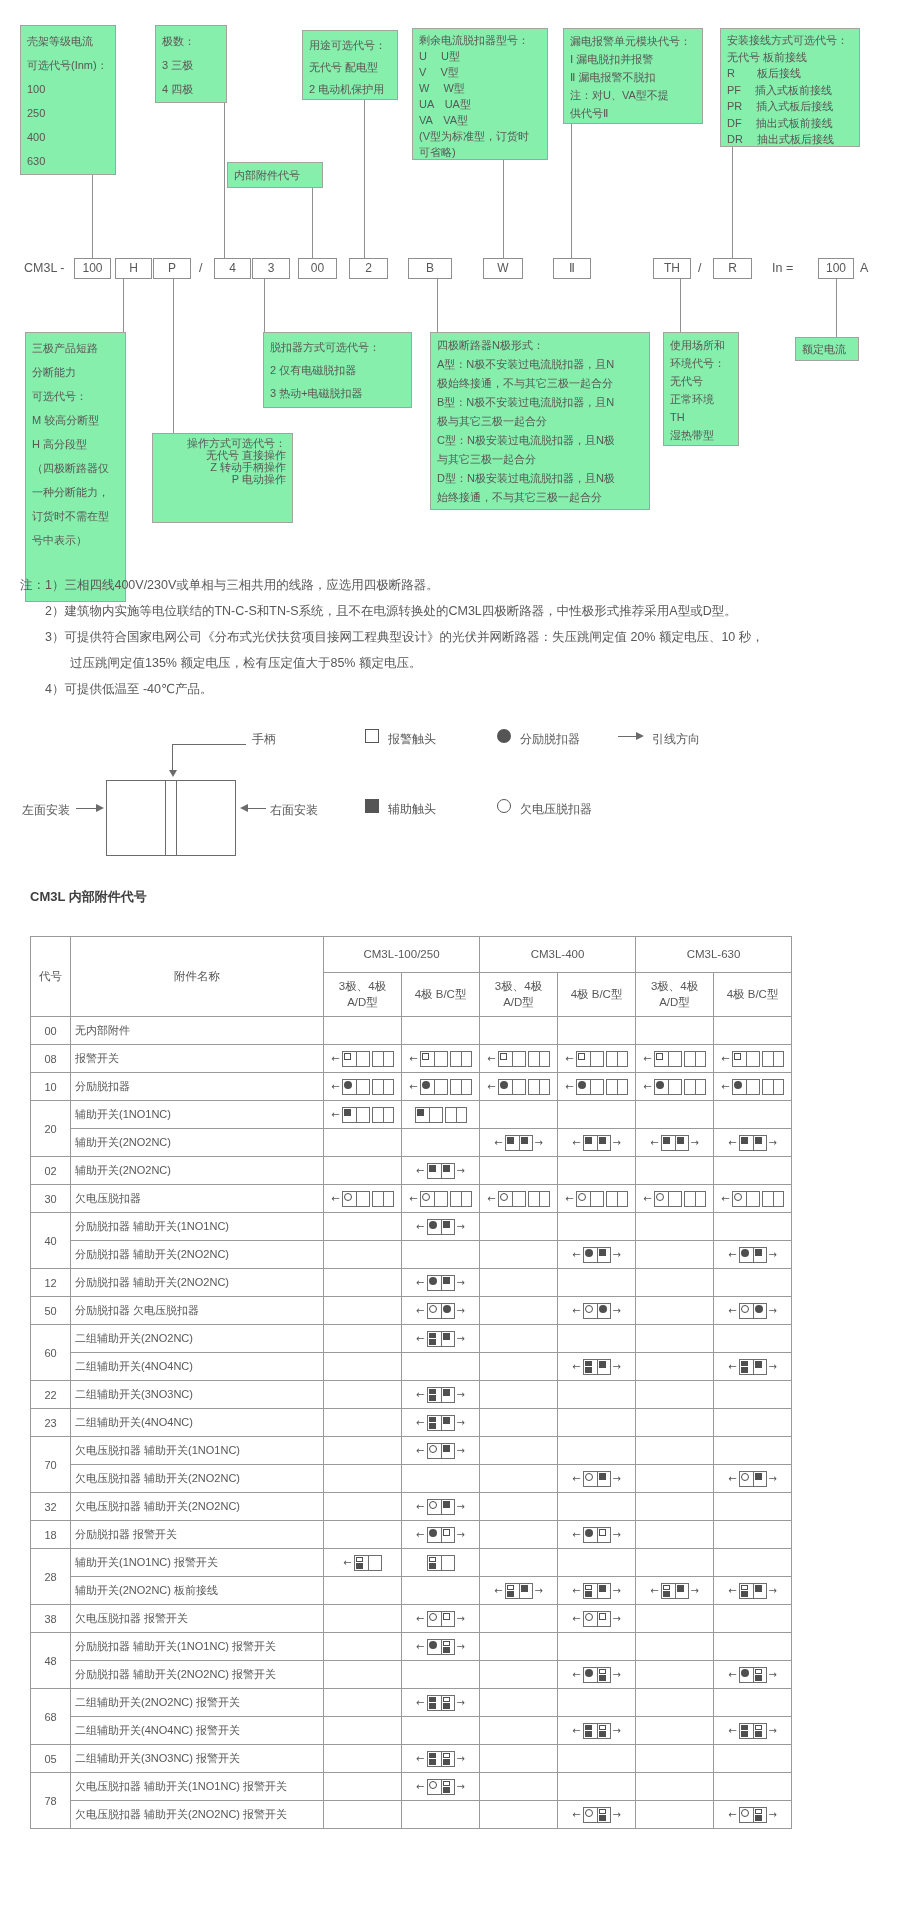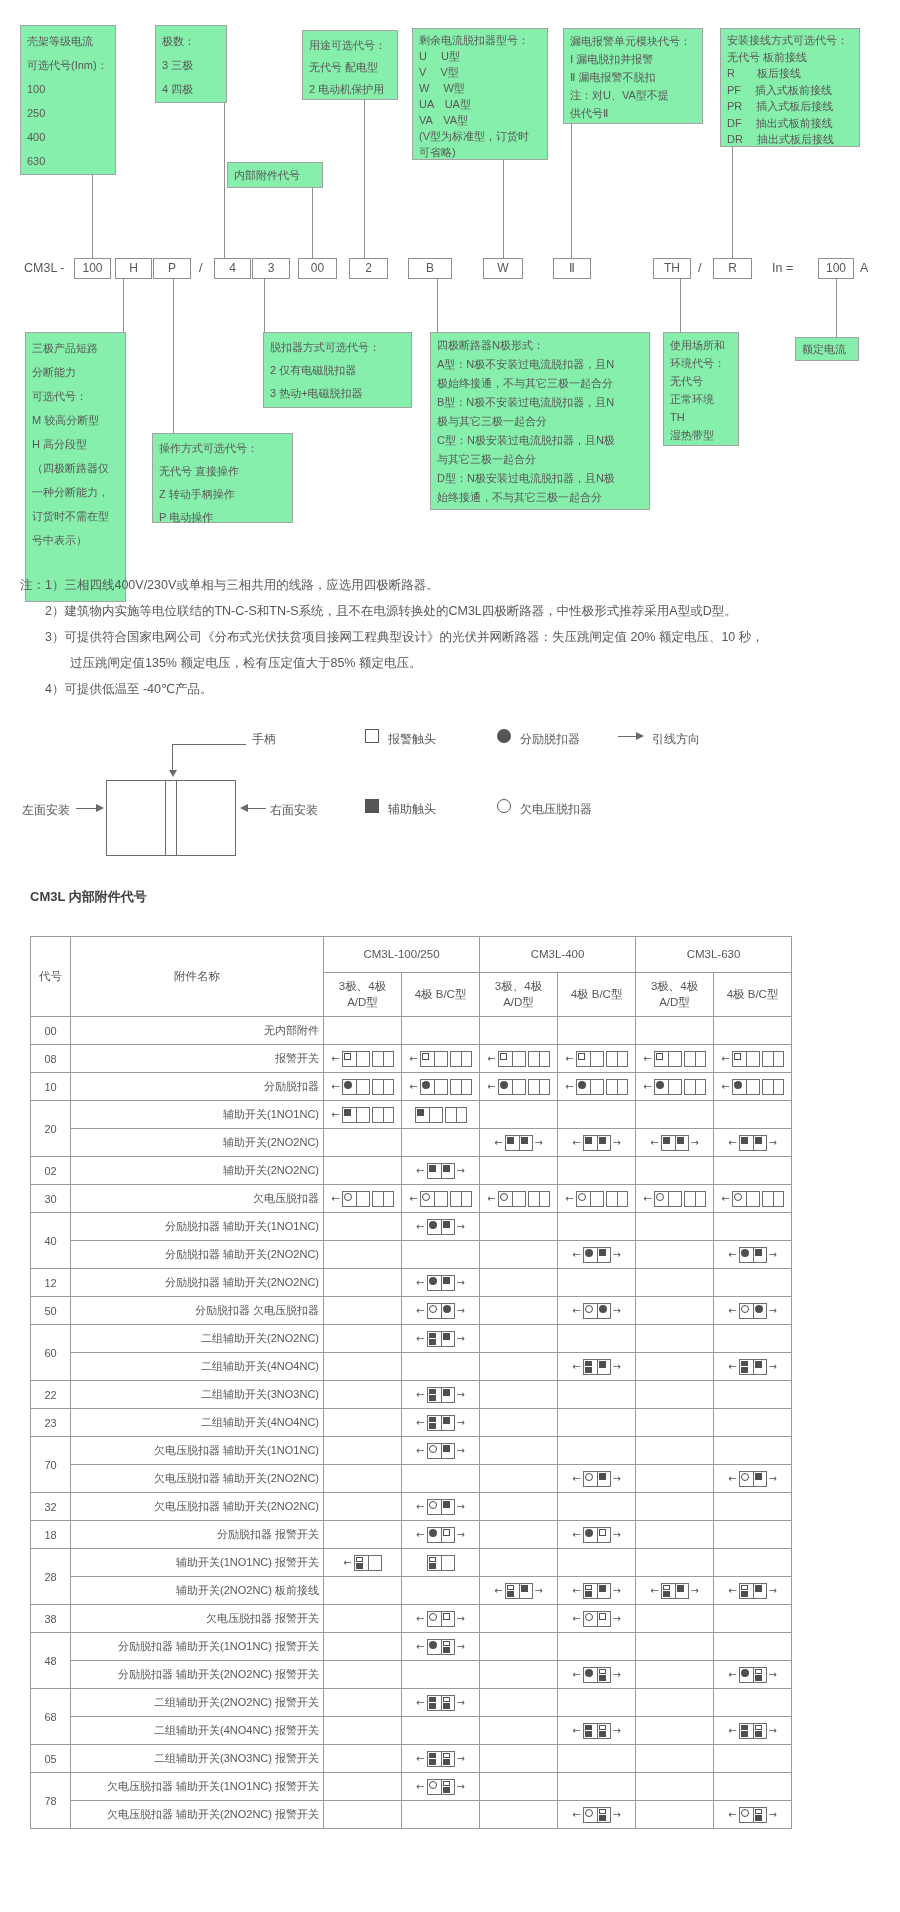--- a/index.html
+++ b/index.html
@@ -3,21 +3,21 @@
 <meta charset="utf-8">
 <style>
   * { margin:0; padding:0; box-sizing:border-box; }
   body { background:#ffffff; font-family:"Liberation Sans","DejaVu Sans",sans-serif; }
   .page { position:relative; width:900px; height:1912px; background:#fff; color:#595757; overflow:hidden; }
 
   
   .co { position:absolute; border:1px solid #a3a3a3; background:#86efac; font-size:11px;
         color:#595757; padding:3px 6px; white-space:pre-line; }
   .lh16 { line-height:16px; } .lh17 { line-height:16.5px; } .lh18 { line-height:18px; }
-  .lh19 { line-height:19px; } .lh21 { line-height:23px; } .lh22 { line-height:22px; }
+  .lh19 { line-height:19px; } .lh21 { line-height:12px;text-align:right; } .lh22 { line-height:22px; }
   .lh23 { line-height:23px; } .lh24 { line-height:24px; }
 
   
   .ln { position:absolute; width:1px; background:#8f8f8f; }
 
   
   .cr-box { position:absolute; top:258px; height:21px; border:1px solid #8f8f8f; background:#fff;
             text-align:center; font-size:12px; line-height:19px; color:#595757; }
   .cr-label { position:absolute; top:261px; font-size:12.5px; color:#595757; }
 
@@ -53,21 +53,21 @@
   
   .table-block { position:absolute; left:30px; top:888px; width:762px; }
   .table-title { font-size:13px; font-weight:bold; color:#3f3f3f; }
   table { border-collapse:collapse; table-layout:fixed; width:761px; margin-top:30px;
           font-size:11px; color:#595757; }
   th, td { border:1px solid #9a9a9a; padding:0 4px; font-weight:normal; }
   thead th { text-align:center; white-space:pre-line; line-height:1.35; font-size:11.5px; }
   tr.hdr1 { height:36px; } tr.hdr2 { height:44px; }
   tbody tr { height:28px; }
   td.code { text-align:center; }
-  td.name { text-align:right; overflow:hidden; white-space:nowrap; }
+  td.name { text-align:left; overflow:hidden; white-space:nowrap; }
   td.dg { text-align:center; padding:0; }
 
   
   .diagm { display:inline-flex; align-items:center; gap:2px; vertical-align:middle; }
   .arr { font-size:10px; color:#555; line-height:1; font-family:"DejaVu Sans",sans-serif; }
   .dbox { display:inline-flex; border:1px solid #6e6e6e; height:16px; background:#fff; }
   .dcell { width:13px; display:flex; flex-direction:column; align-items:flex-start;
            justify-content:flex-start; padding:1px; gap:1px; border-left:1px solid #6e6e6e; }
   .dcell:first-child { border-left:none; }
   .dempty .dcell { width:10px; }

